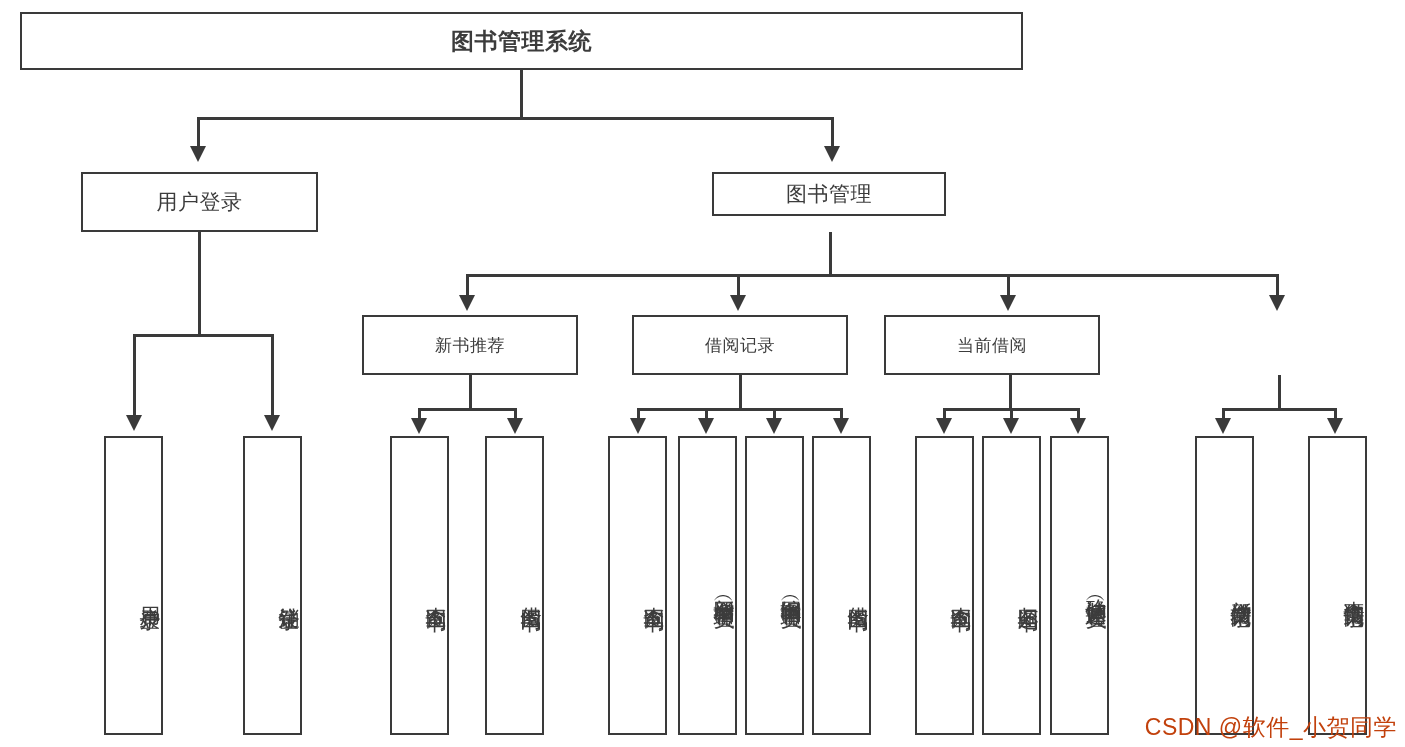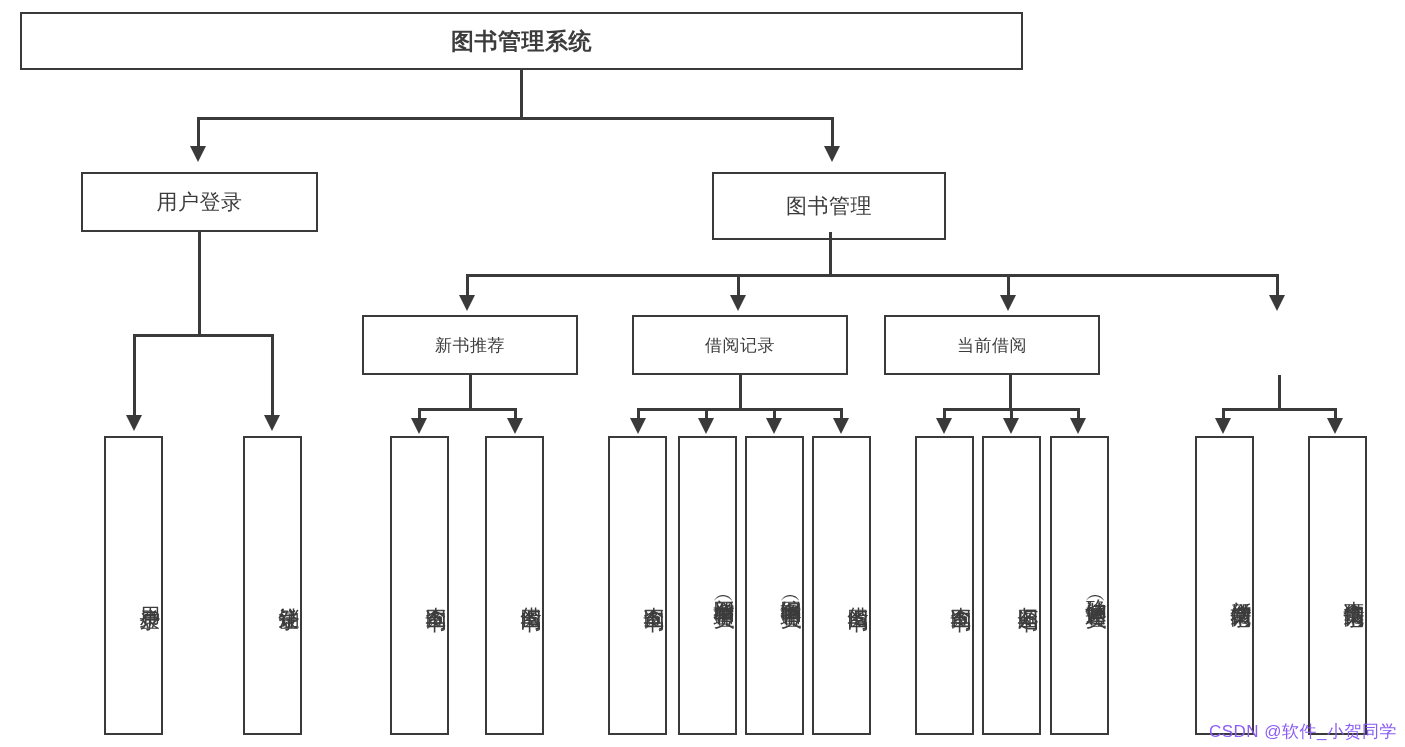--- a/index.html
+++ b/index.html
@@ -73,22 +73,22 @@
     height: 0;
     border-left: 8px solid transparent;
     border-right: 8px solid transparent;
     border-top: 16px solid #3a3a3a;
   }
   
   #watermark {
     position: absolute;
     right: 8px;
     bottom: 4px;
-    font-size: 17px;
-    color: #8b5cf6;
+    font-size: 23px;
+    color: #c2410c;
     letter-spacing: 0.5px;
     white-space: nowrap;
     pointer-events: none;
   }
 </style>
 </head>
 <body>
 
 <div id="canvas">
 
@@ -102,21 +102,21 @@
 
   <div class="vline" style="left:197px; top:117px; height:30px;"></div>
   <div class="arrow" style="left:190px; top:146px;"></div>
 
   <div class="vline" style="left:831px; top:117px; height:30px;"></div>
   <div class="arrow" style="left:824px; top:146px;"></div>
 
   <div class="node level1" style="left:81px; top:172px; width:237px; height:60px;">
     <span>用户登录</span>
   </div>
-  <div class="node level1" style="left:712px; top:172px; width:234px; height:68px;">
+  <div class="node level1" style="left:712px; top:172px; width:234px; height:44px;">
     <span>图书管理</span>
   </div>
 
   <div class="vline" style="left:198px; top:232px; height:104px;"></div>
   <div class="hline" style="left:133px; top:334px; width:140px;"></div>
   <div class="vline" style="left:133px; top:334px; height:82px;"></div>
   <div class="arrow" style="left:126px; top:415px;"></div>
   <div class="vline" style="left:271px; top:334px; height:82px;"></div>
   <div class="arrow" style="left:264px; top:415px;"></div>
 

